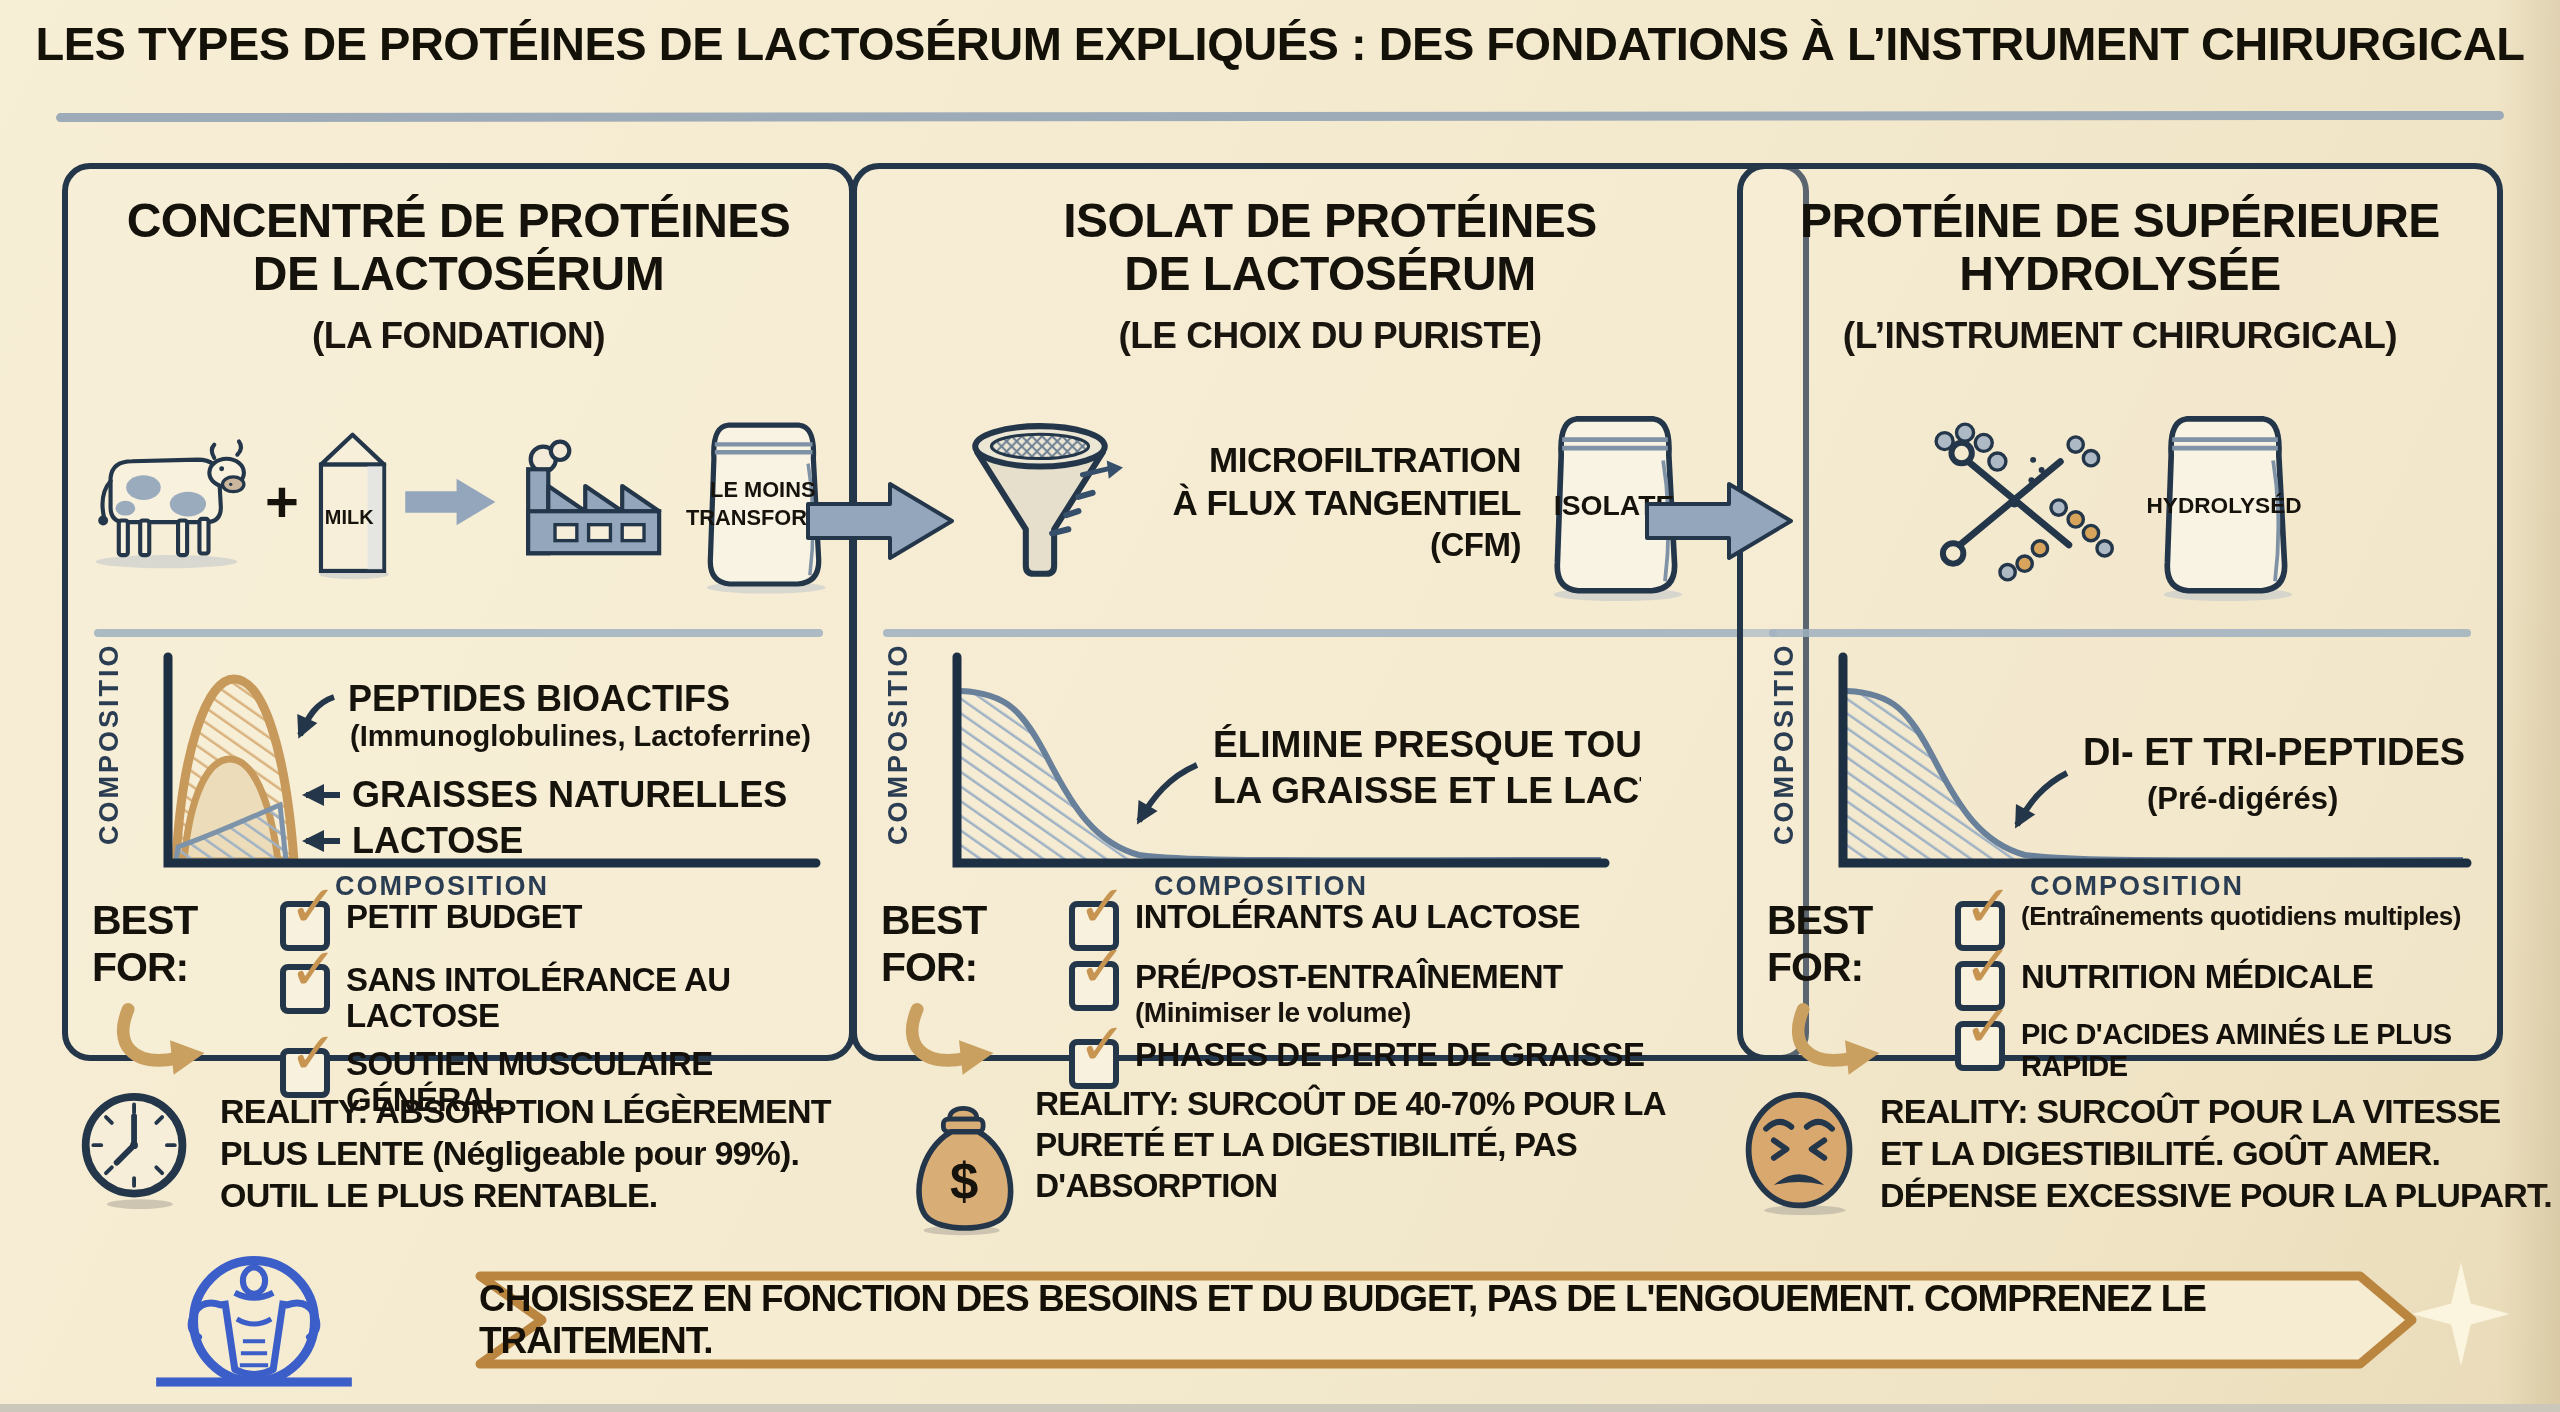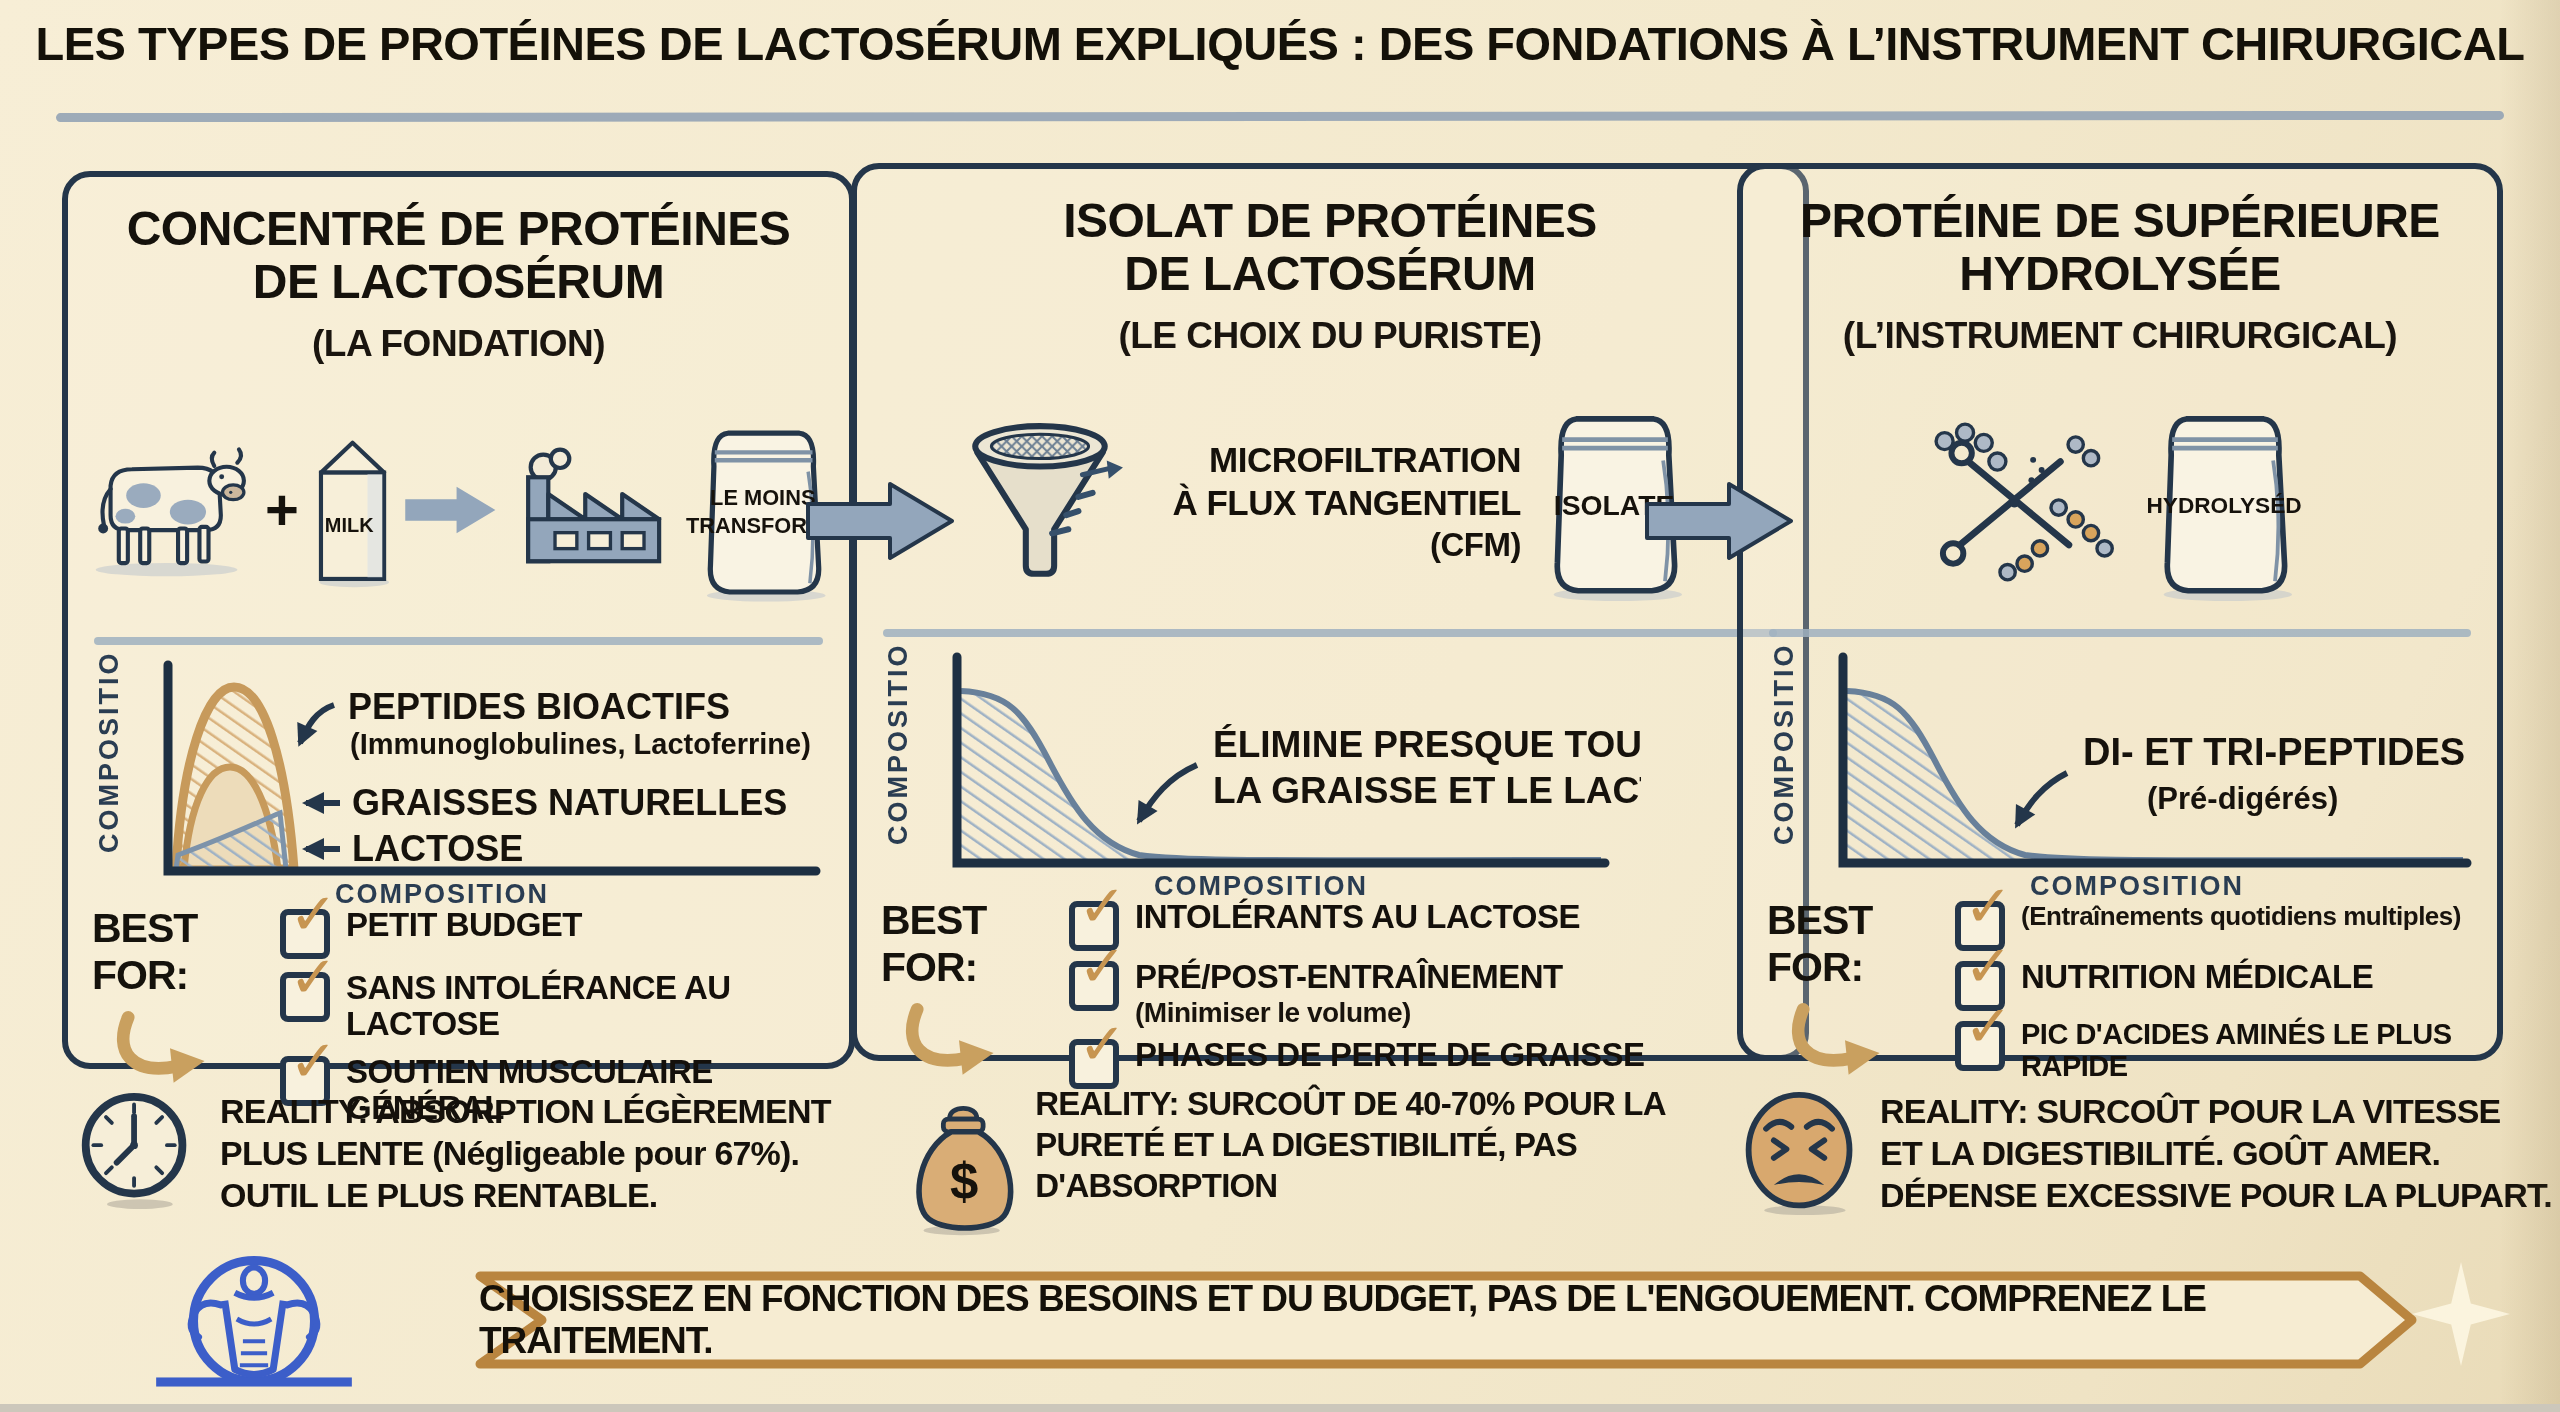--- a/index.html
+++ b/index.html
@@ -79,21 +79,21 @@
       </pattern>
       <marker id="ah" markerWidth="26" markerHeight="26" refX="20" refY="13" orient="auto" markerUnits="userSpaceOnUse">
         <path d="M2,2 L24,13 L2,24 Z" fill="#24364a"></path>
       </marker>
     </defs>
   </svg>
 
   <div class="main-title">LES TYPES DE PROTÉINES DE LACTOSÉRUM EXPLIQUÉS : DES FONDATIONS À L’INSTRUMENT CHIRURGICAL</div>
   <div class="title-underline"></div>
 
-  <section class="panel" style="left:62px;width:793px;margin-top:8px;">
+  <section class="panel" style="left:62px;width:793px;">
     <div class="p-title">
       <div>CONCENTRÉ DE PROTÉINES</div>
       <div>DE LACTOSÉRUM</div>
     </div>
     <div class="p-sub">(LA FONDATION)</div>
 
     <div class="p-illu">
       <svg width="196" height="172" viewBox="0 0 215 175">
         <ellipse cx="110" cy="160" rx="86" ry="8" fill="#b9c2cc" opacity=".5"></ellipse>
         <path d="M42,58 q2,-20 26,-20 L148,36 q24,0 26,22 L176,94 q0,18 -18,18 L60,112 q-18,0 -18,-18 Z" fill="#f8f1de" stroke="#24364a" stroke-width="5" stroke-linejoin="round"></path>
@@ -388,21 +388,21 @@
           <line x1="89" y1="29" x2="83" y2="35"></line>
         <line x1="31" y1="87" x2="37" y2="81"></line>
           <line x1="89" y1="87" x2="83" y2="81"></line>
       </g>
       <line x1="60" y1="58" x2="60" y2="28" stroke="#24364a" stroke-width="6" stroke-linecap="round"></line>
       <line x1="60" y1="58" x2="42" y2="76" stroke="#24364a" stroke-width="6" stroke-linecap="round"></line>
       <circle cx="60" cy="58" r="4" fill="#24364a"></circle>
     </svg>
     <div class="reality-text">
       <div>REALITY: ABSORPTION LÉGÈREMENT</div>
-      <div>PLUS LENTE (Négligeable pour 67%).</div>
+      <div>PLUS LENTE (Négligeable pour 99%).</div>
       <div>OUTIL LE PLUS RENTABLE.</div>
     </div>
   </div>
 
   <div class="reality" style="left:902px;top:1082px;width:836px;gap:18px;">
     <svg width="130" height="168" viewBox="0 0 145 178">
       <ellipse cx="75" cy="170" rx="48" ry="6" fill="#b3ac9c" opacity=".6"></ellipse>
       <path d="M60,30 C58,12 96,12 94,30 Z" fill="#d9ad76" stroke="#24364a" stroke-width="6" stroke-linejoin="round"></path>
       <rect x="52" y="30" width="50" height="16" rx="6" fill="#d9ad76" stroke="#24364a" stroke-width="6"></rect>
       <path d="M62,46 C22,68 12,128 30,152 C46,172 112,172 128,152 C146,128 136,68 96,46 Z" fill="#d9ad76" stroke="#24364a" stroke-width="7" stroke-linejoin="round"></path>

